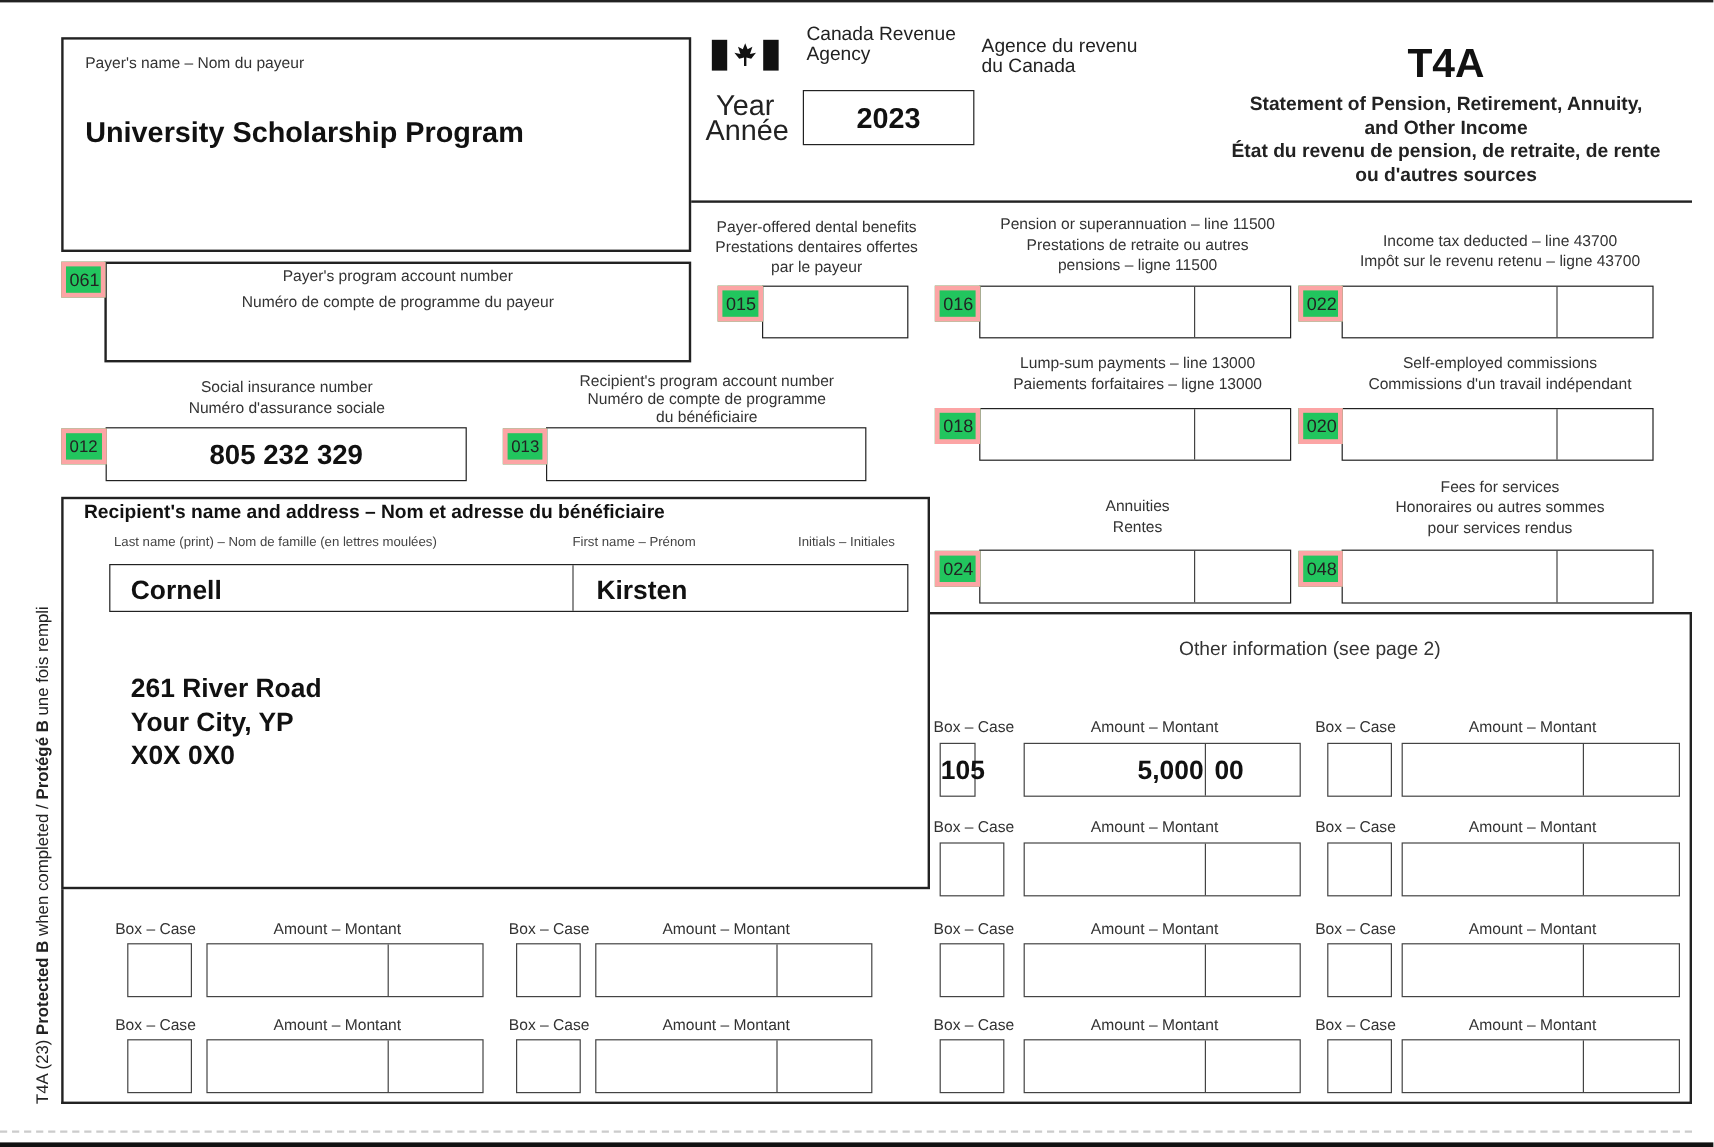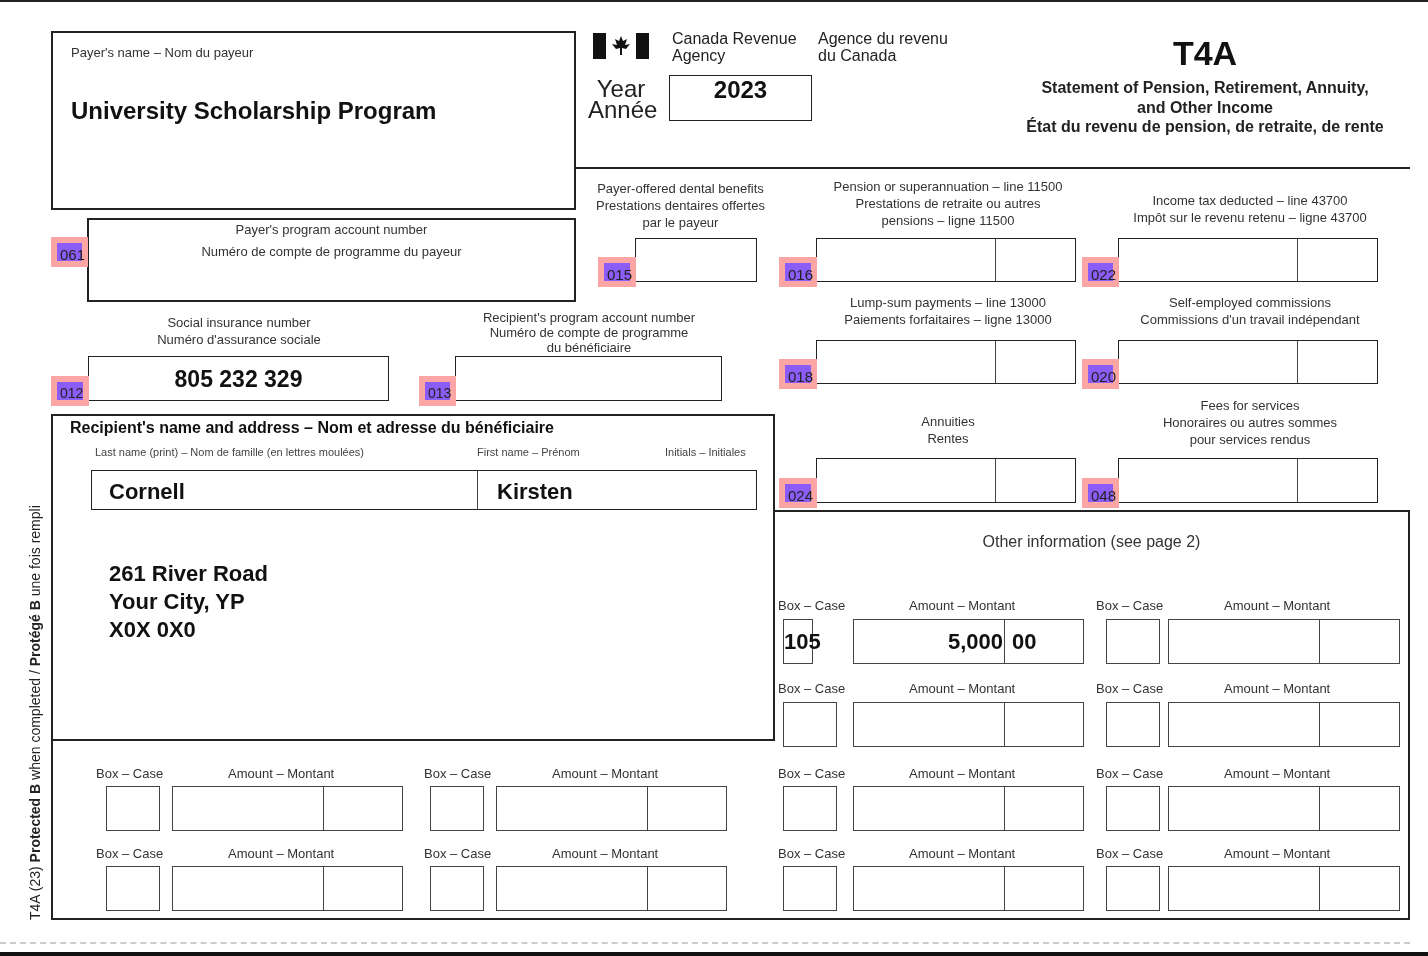--- a/index.html
+++ b/index.html
@@ -8,21 +8,21 @@
   .abs { position: absolute; }
   .topbar { left: 0; top: 0; width: 1428px; height: 2px; background: #222; }
   .bottombar { left: 0; top: 952px; width: 1428px; height: 4px; background: #111; }
   .dashline { left: 0; top: 942px; width: 1410px; height: 0; border-top: 2px dashed #ccc; }
 
   .box { position: absolute; border: 1.5px solid #222; background: #fff; }
   .thick { border-width: 2px; }
   .small { font-size: 13px; color: #333; }
   .tiny { font-size: 11px; color: #444; }
   .center { text-align: center; }
-  .code { position: absolute; border: 6px solid #fca5a5; font-size: 15px; color: #222; padding: 3px 2px 0 3px; background: #8b5cf6; margin-top: 19px; }
+  .code { position: absolute; border: 4px solid #fca5a5; font-size: 15px; color: #222; padding: 3px 2px 0 3px; background: #22c55e; }
   .lbl { position: absolute; font-size: 13px; color: #333; text-align: center; line-height: 17px; }
   .split { position: absolute; top: 0; bottom: 0; width: 0; border-left: 1.5px solid #444; }
 
   .vtext { left: 27px; top: 920px; transform-origin: 0 0; transform: rotate(-90deg); font-size: 14px; color: #222; white-space: nowrap; width: 520px; }
   .vtext b { font-weight: bold; }
 
   .bc-lbl { position: absolute; font-size: 13px; color: #333; white-space: nowrap; }
   .sq { position: absolute; border: 1.5px solid #444; background: #fff; }
 </style>
 </head>
@@ -41,41 +41,42 @@
 </div>
 <div class="code" style="left:51px; top:218px; width:37px; height:30px;">061</div>
 
 <div class="abs" style="left:593px; top:33px; width:56px; height:26px;">
   <svg width="56" height="26" viewBox="0 0 56 26">
     <rect x="0" y="0" width="13" height="26" fill="#111"></rect>
     <rect x="43" y="0" width="13" height="26" fill="#111"></rect>
     <path d="M28 3 L30 8 L34 6 L32 12 L37 11 L33 16 L29 15 L29 22 L27 22 L27 15 L23 16 L19 11 L24 12 L22 6 L26 8 Z" fill="#111"></path>
   </svg>
 </div>
-<div class="abs" style="left:672px; top:30px; font-size:16px; line-height:17px; color:#222;">
+<div class="abs" style="left:672px; top:20px; font-size:16px; line-height:17px; color:#222;">
   <div>Canada Revenue</div>
   <div>Agency</div>
 </div>
 <div class="abs" style="left:818px; top:30px; font-size:16px; line-height:17px; color:#222;">
   <div>Agence du revenu</div>
   <div>du Canada</div>
 </div>
 <div class="abs center" style="left:588px; top:78px; width:66px; font-size:24px; line-height:21px; color:#222;">
   <div>Year</div>
   <div>Année</div>
 </div>
 <div class="box" style="left:669px; top:75px; width:143px; height:46px; text-align:center;">
-  <span style="display:inline-block; font-size:24px; font-weight:bold;">2023</span>
+  <span style="display:inline-block; margin-top:10px; font-size:24px; font-weight:bold;">2023</span>
 </div>
 
 <div class="abs center" style="left:1100px; top:34px; width:210px; font-size:34px; font-weight:bold;">T4A</div>
 <div class="abs center" style="left:1000px; top:78px; width:410px; font-size:16px; font-weight:bold; line-height:19.5px; color:#222;">
   <div>Statement of Pension, Retirement, Annuity,</div>
   <div>and Other Income</div>
   <div>État du revenu de pension, de retraite, de rente</div>
+  <div>ou d'autres sources</div>
 </div>
 <div class="abs" style="left:576px; top:167px; width:834px; height:2px; background:#222;"></div>
 
 <div class="lbl" style="left:578px; top:180px; width:205px;">
   <div>Payer-offered dental benefits</div>
   <div>Prestations dentaires offertes</div>
   <div>par le payeur</div>
 </div>
 <div class="box" style="left:635px; top:238px; width:122px; height:44px;"></div>
 <div class="code" style="left:598px; top:238px; width:38px; height:30px;">015</div>

